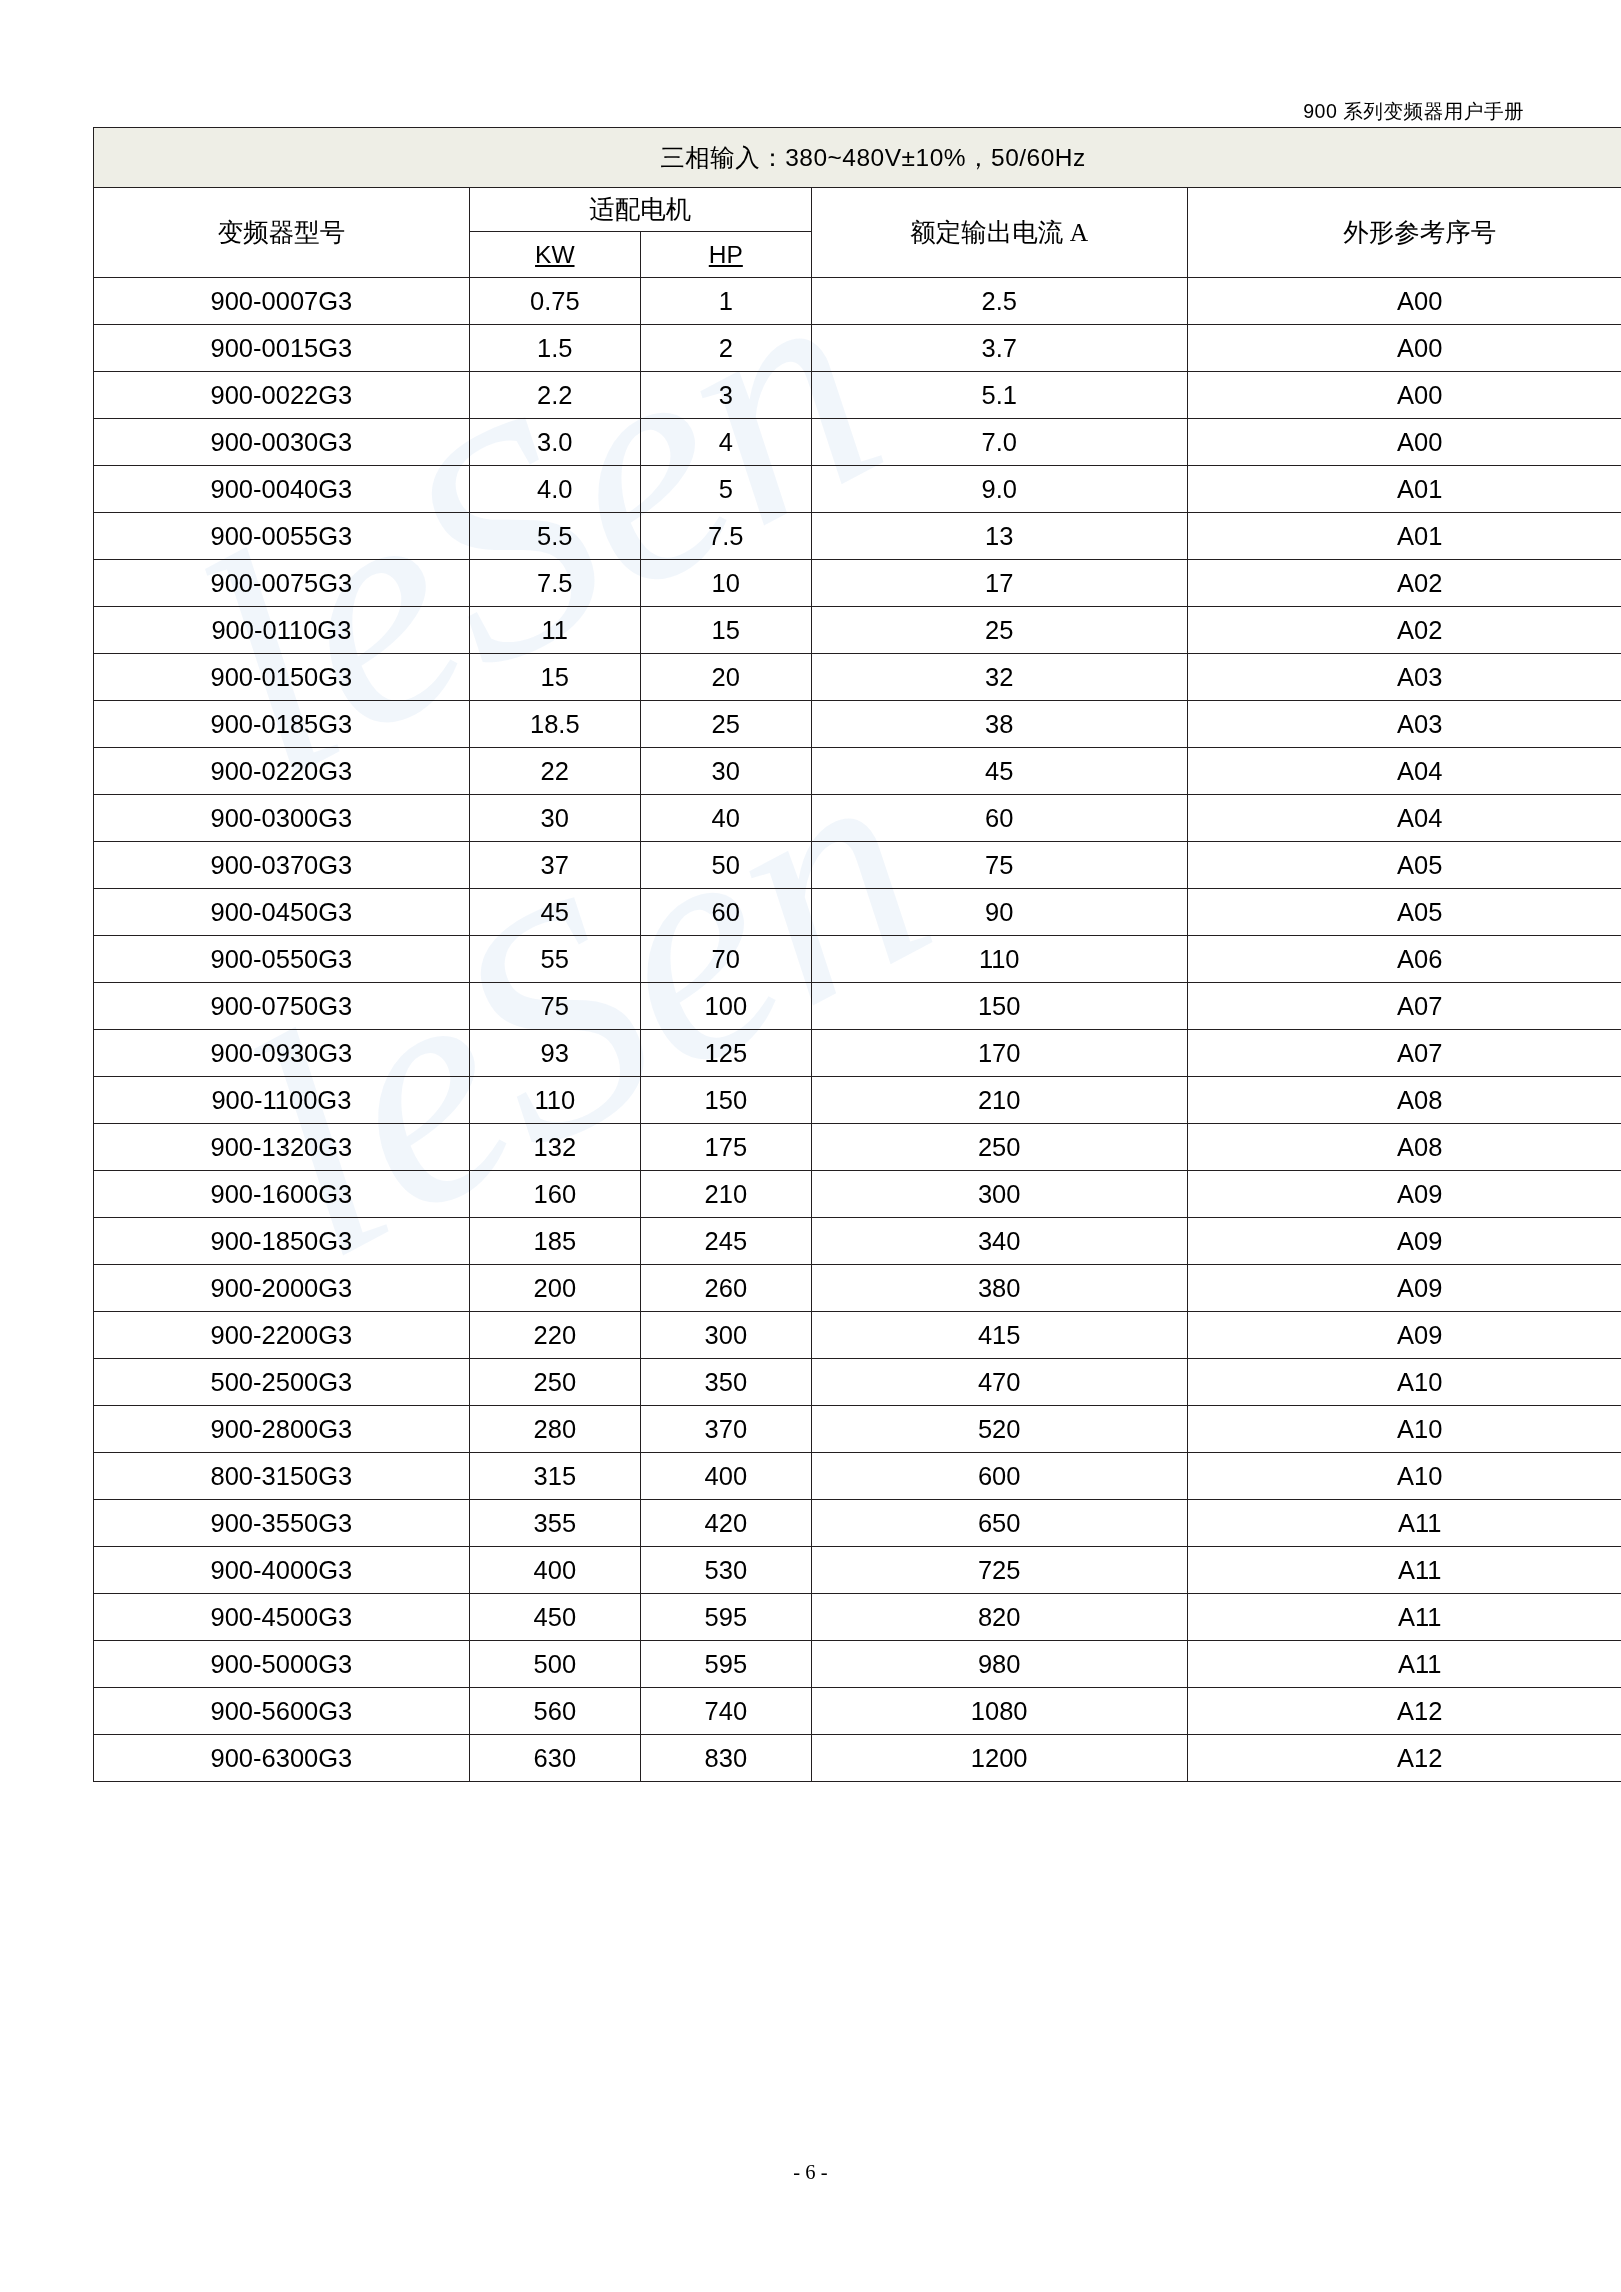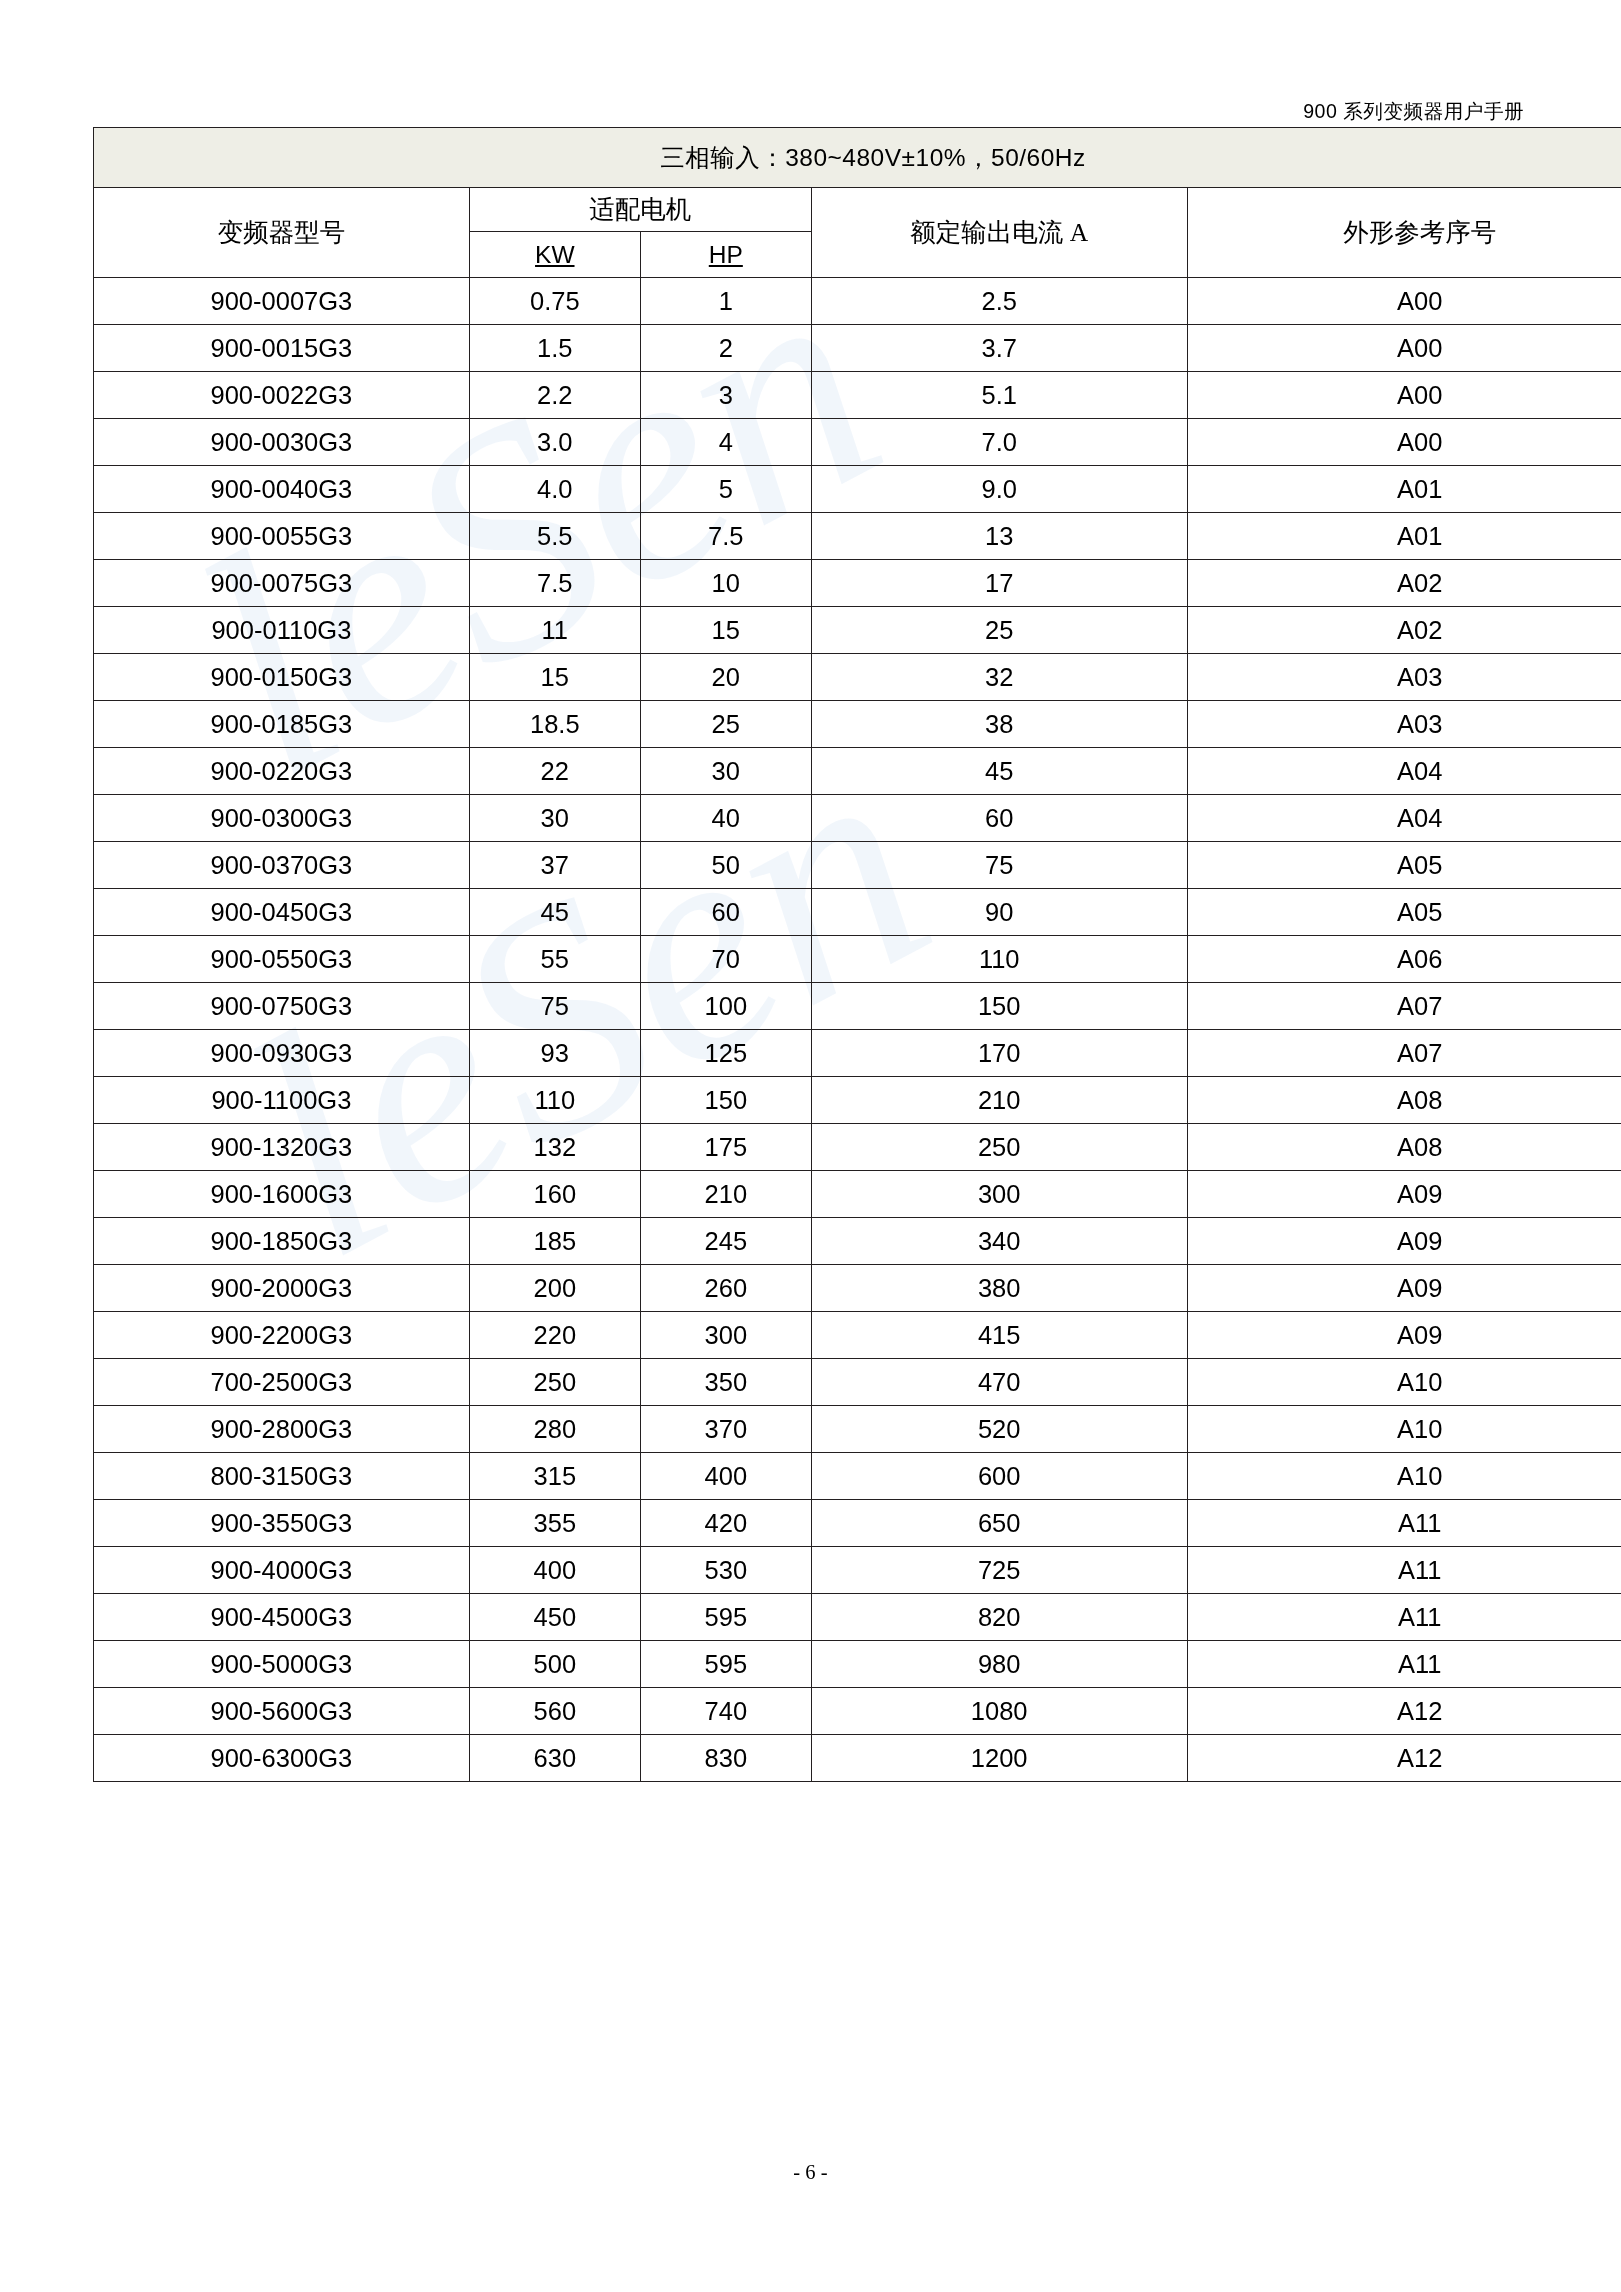--- a/index.html
+++ b/index.html
@@ -340,21 +340,21 @@
             <td>A09</td>
           </tr>
           <tr>
             <td class="model">900-2200G3</td>
             <td>220</td>
             <td>300</td>
             <td>415</td>
             <td>A09</td>
           </tr>
           <tr>
-            <td class="model">700-2500G3</td>
+            <td class="model">500-2500G3</td>
             <td>250</td>
             <td>350</td>
             <td>470</td>
             <td>A10</td>
           </tr>
           <tr>
             <td class="model">900-2800G3</td>
             <td>280</td>
             <td>370</td>
             <td>520</td>

